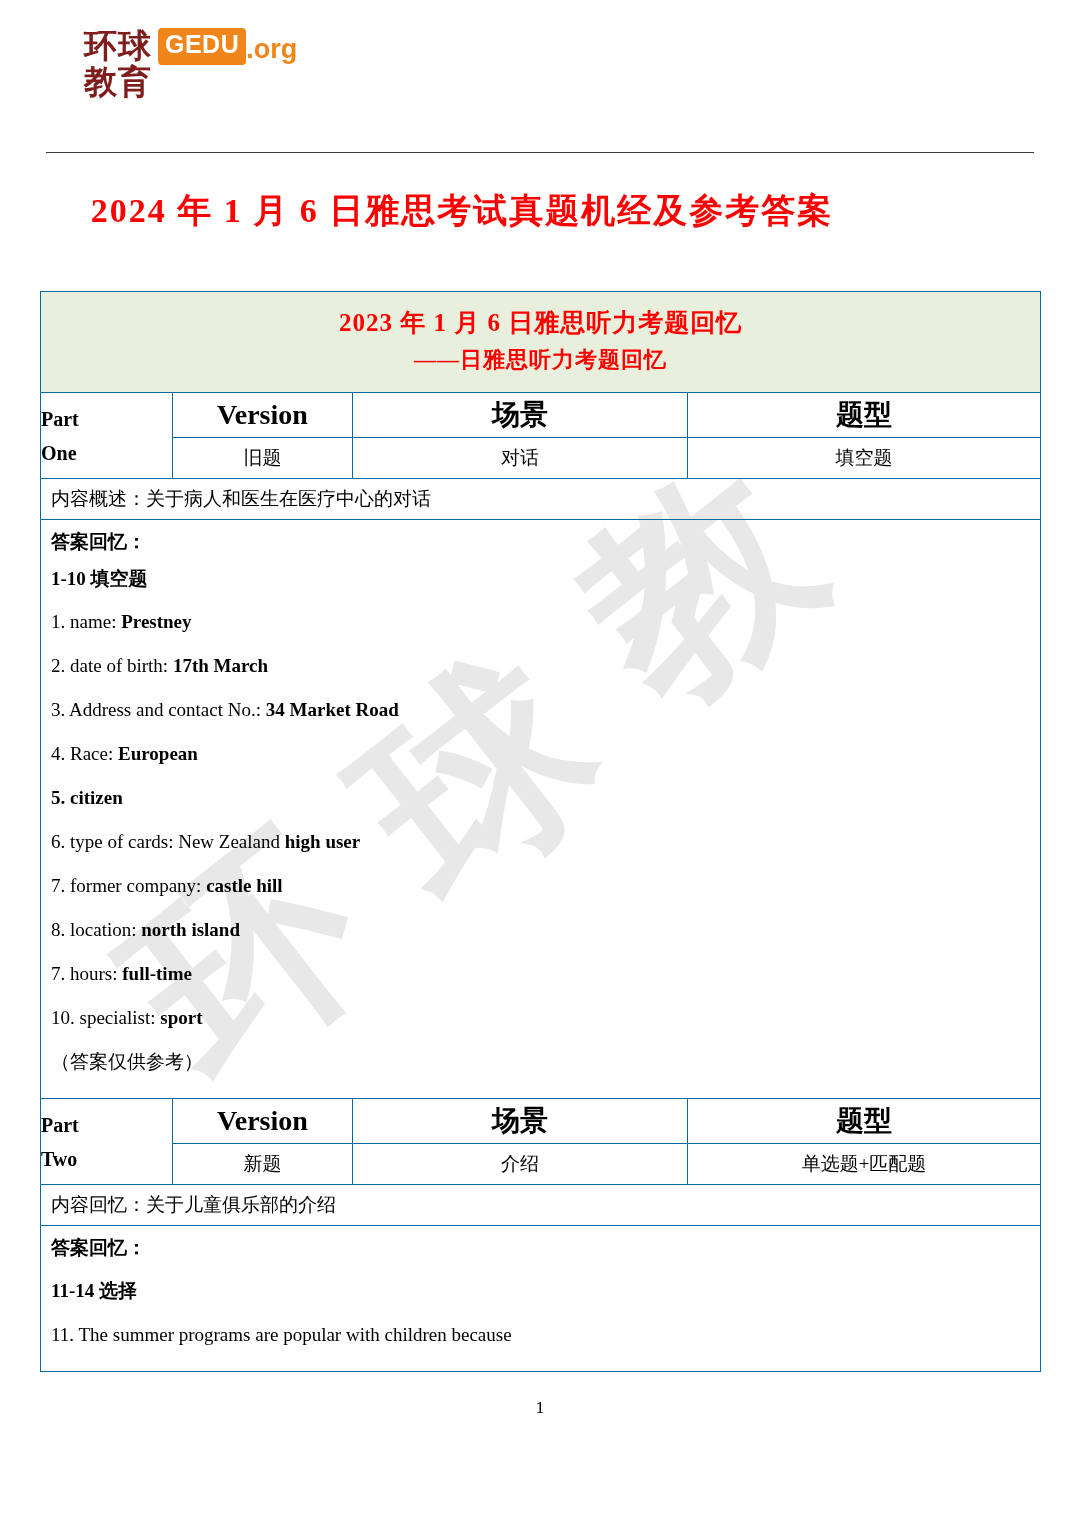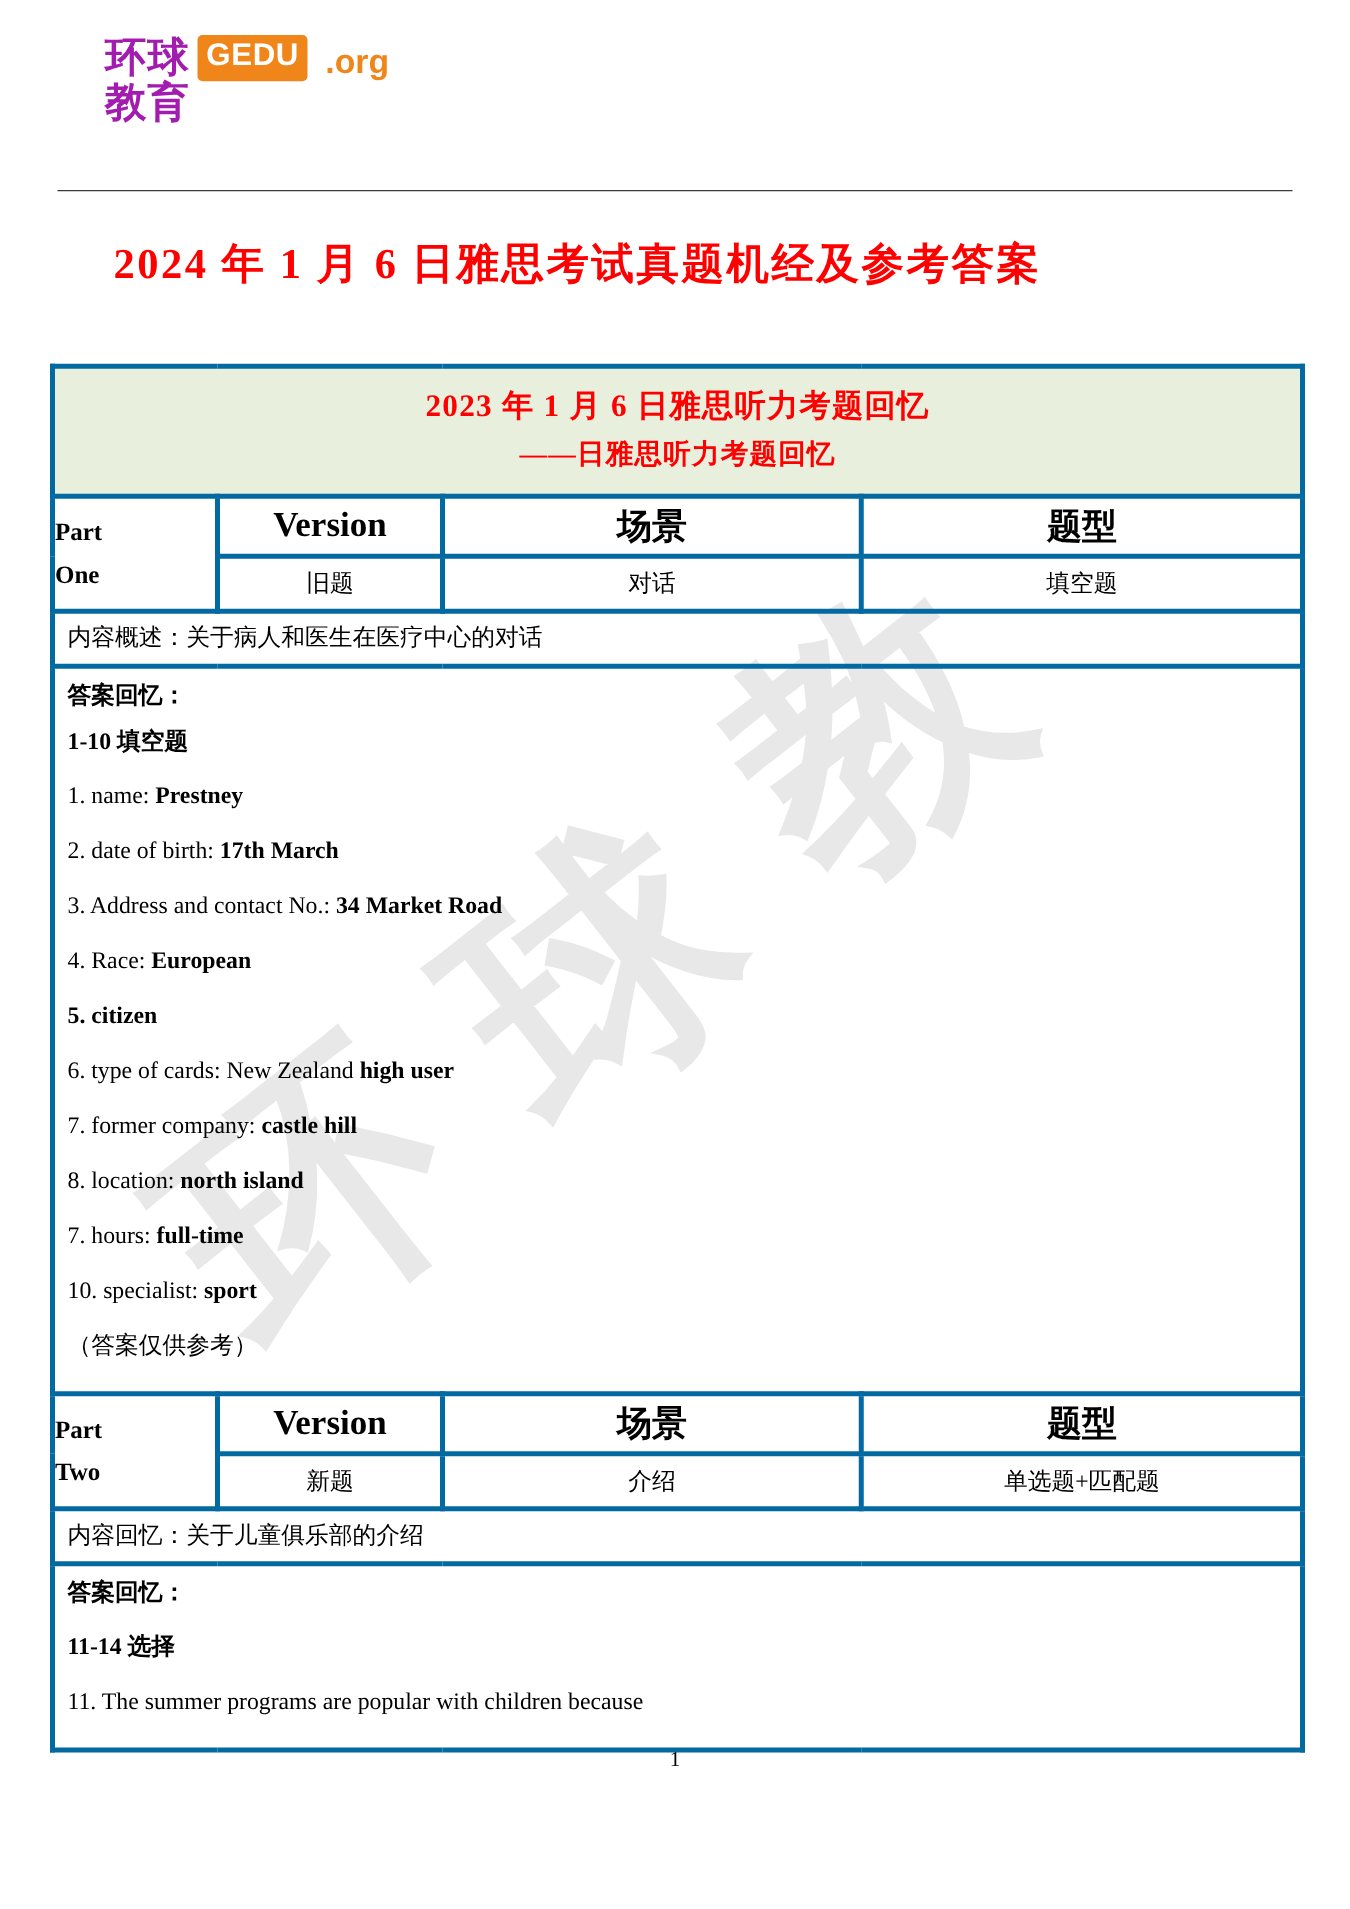--- a/index.html
+++ b/index.html
@@ -53,21 +53,21 @@
     position: absolute;
     left: 84px;
     top: 28px;
     z-index: 10;
     display: flex;
     align-items: flex-start;
   }
   .logo-cn {
     font-family: "Liberation Sans", sans-serif;
     font-weight: bold;
-    color: #a21caf;
+    color: #7f1d1d;
     font-size: 33px;
     line-height: 36px;
     letter-spacing: 1px;
   }
   .logo-right {
     margin-left: 6px;
     display: flex;
     flex-direction: row;
     justify-content: flex-start;
   }
@@ -82,21 +82,21 @@
     border-radius: 4px;
     letter-spacing: 0.5px;
   }
   .logo-org {
     color: #f08519;
     font-family: "Liberation Sans", sans-serif;
     font-weight: bold;
     font-size: 27px;
     line-height: 32px;
     margin-top: 5px;
-    margin-left: 14px;
+    margin-left: 0;
   }
 
   .header-rule {
     position: absolute;
     left: 46px;
     top: 152px;
     width: 988px;
     height: 1px;
     background: #3b3b3b;
     z-index: 10;
@@ -120,21 +120,21 @@
   .doc-table {
     position: absolute;
     left: 40px;
     top: 291px;
     width: 1000px;
     border-collapse: collapse;
     z-index: 8;
     table-layout: fixed;
   }
   .doc-table td {
-    border: 4px solid #0369a1;
+    border: 1px solid #0369a1;
     padding: 0;
     vertical-align: middle;
   }
   .banner-cell {
     background: #e9efdd;
     text-align: center;
     padding: 12px 0 14px 0 !important;
   }
   .banner-line1 {
     color: #ff0000;

